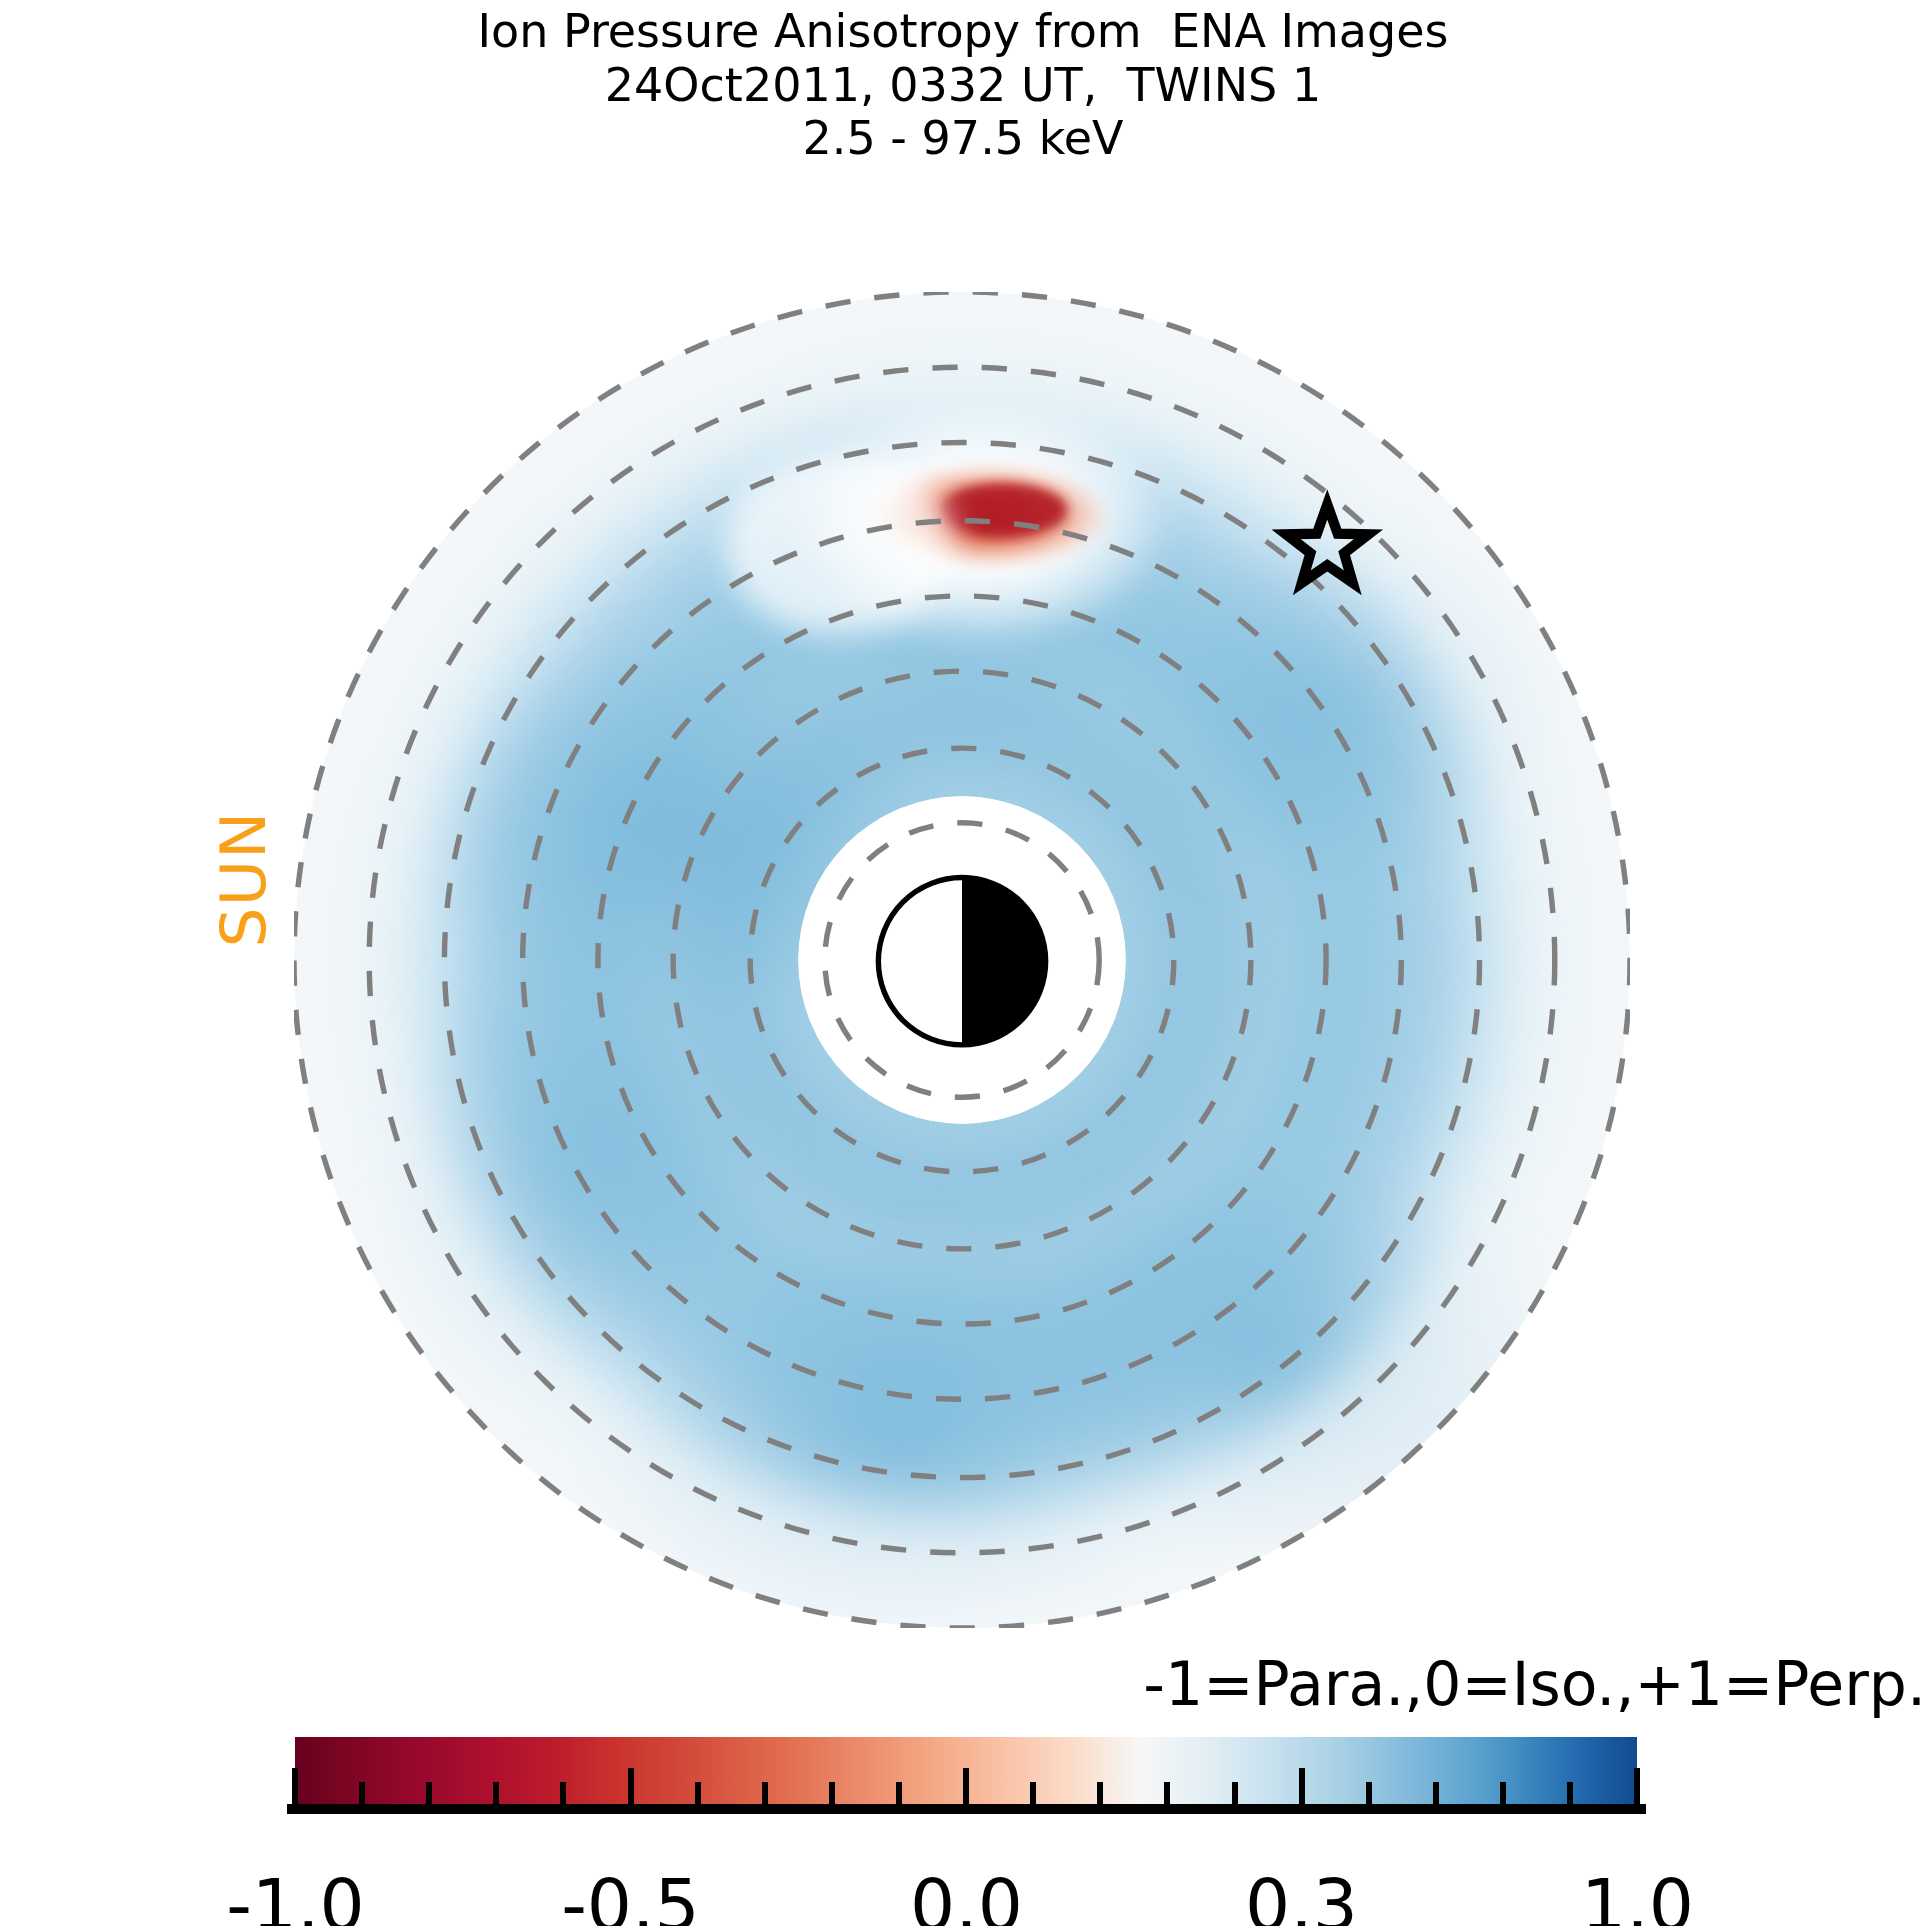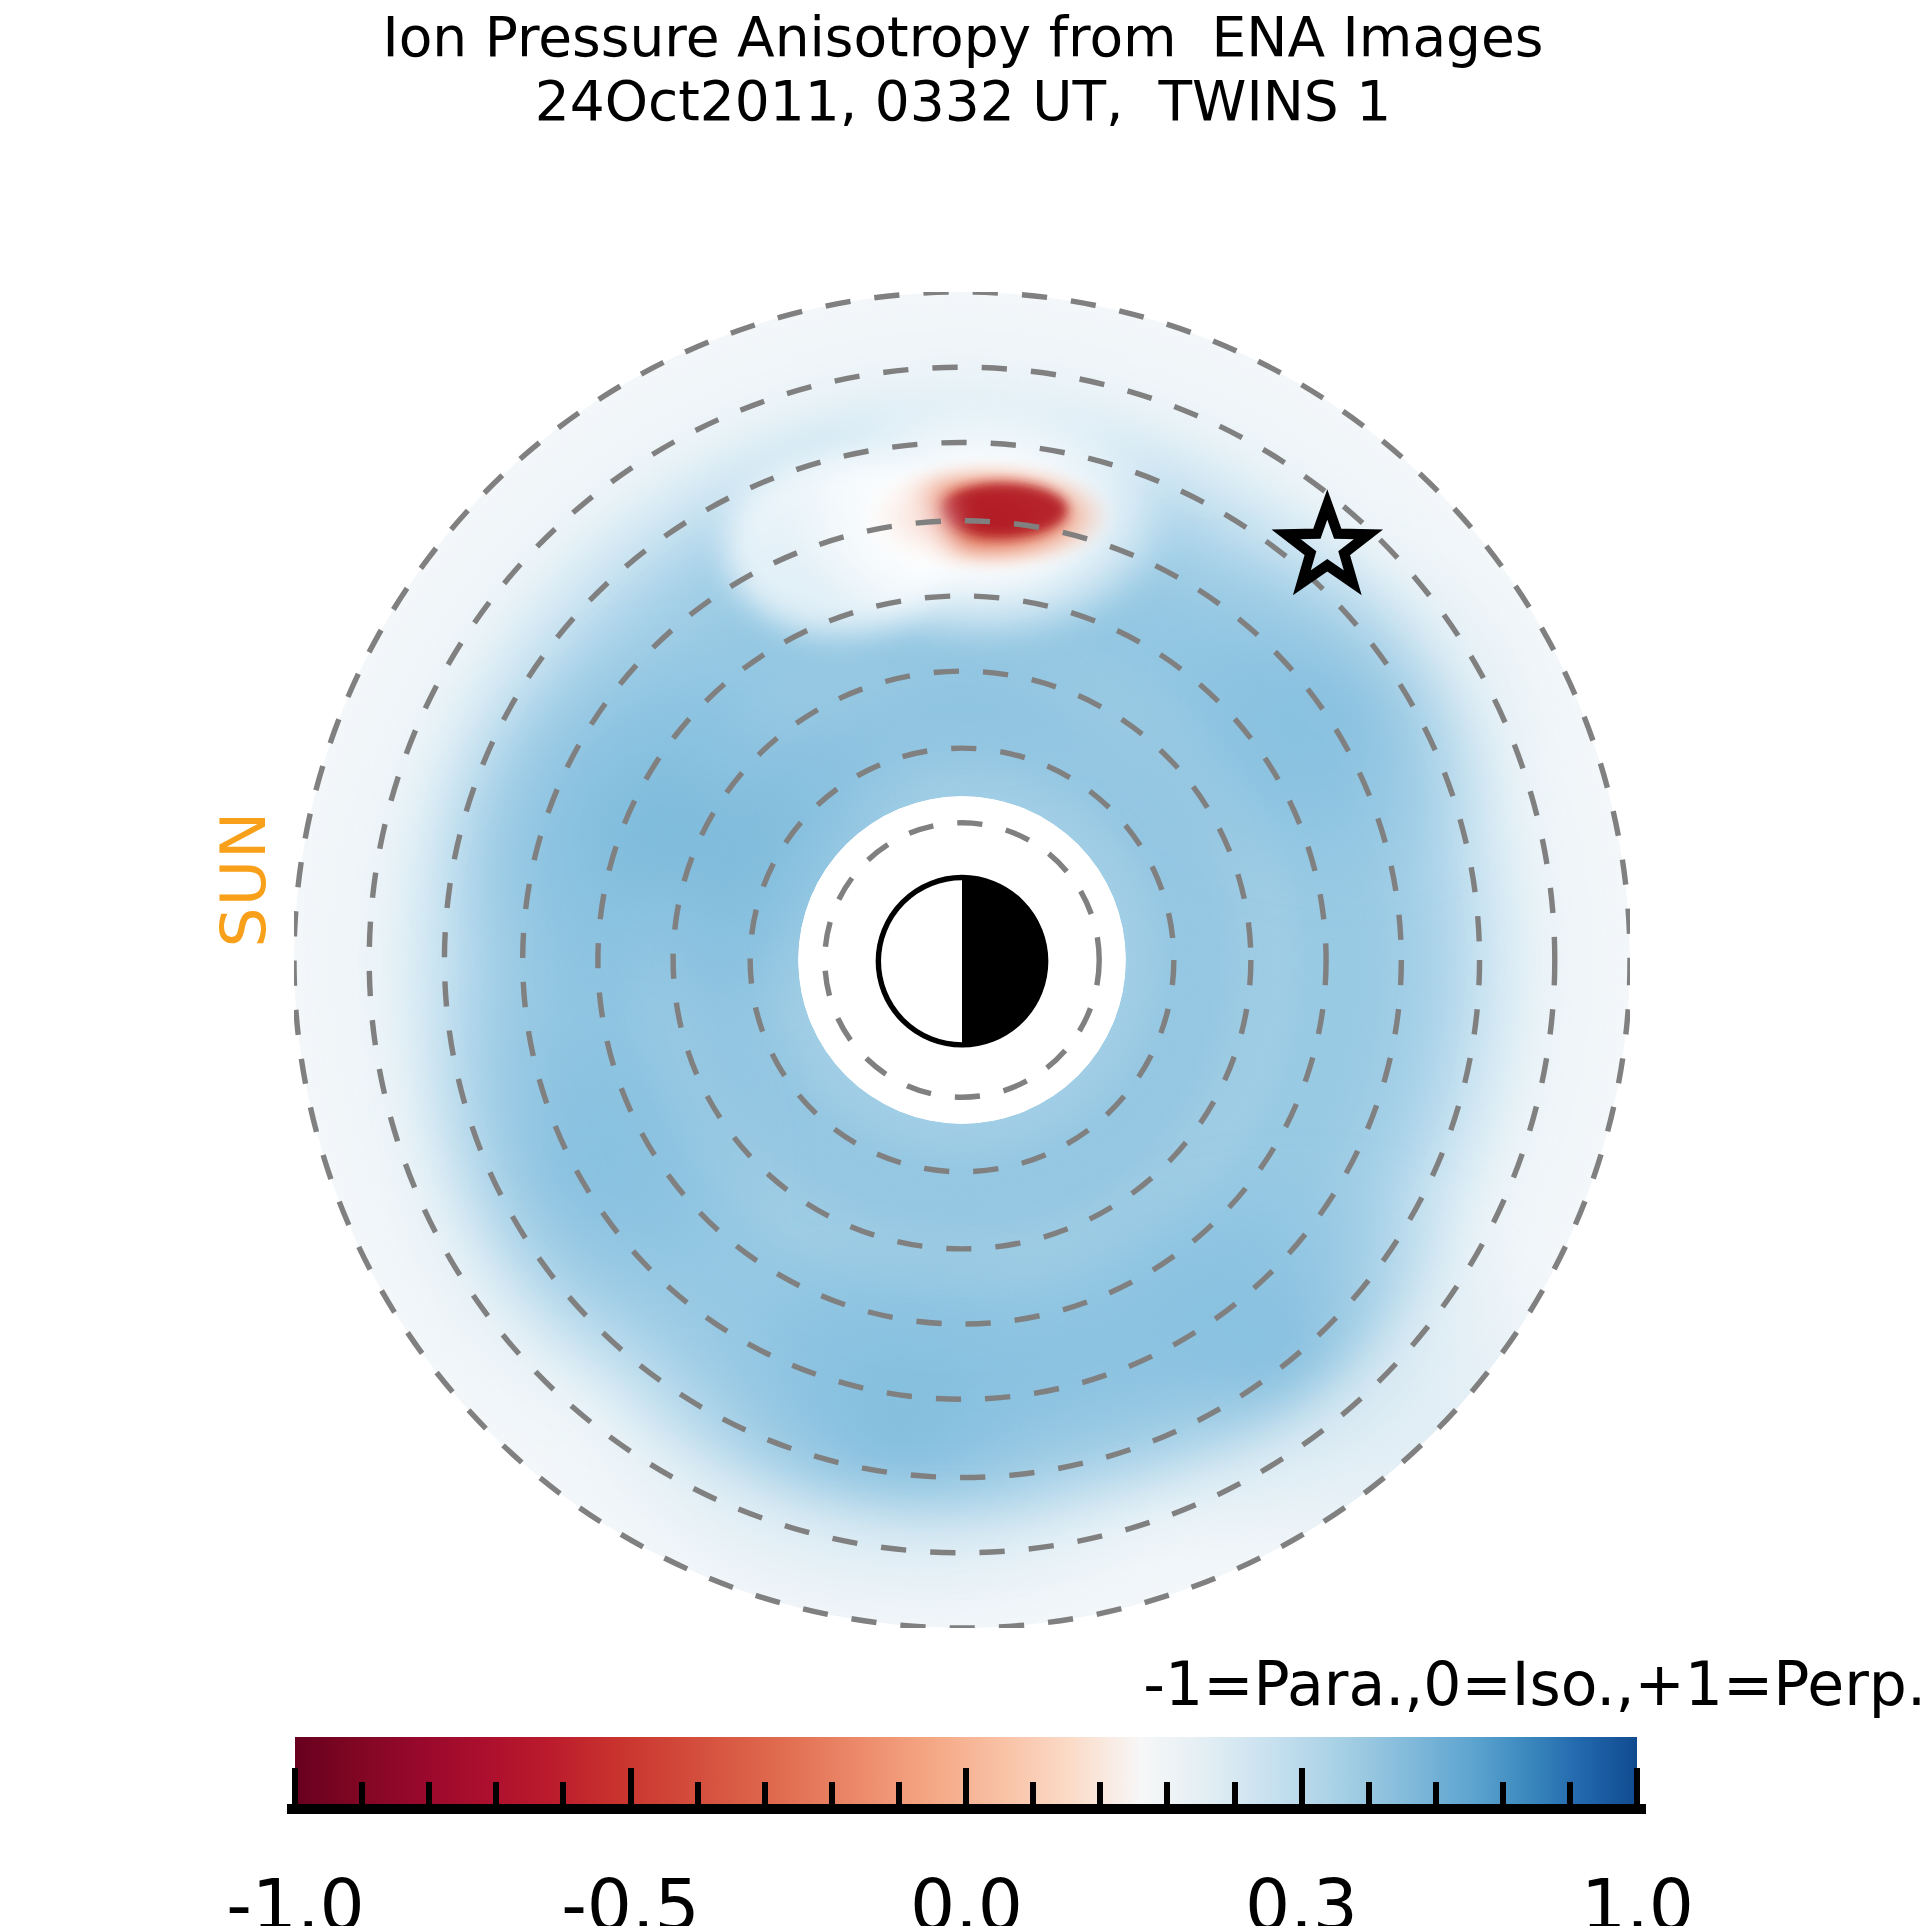--- a/index.html
+++ b/index.html
@@ -1,21 +1,21 @@
 <!DOCTYPE html>
 <html style="font-size:9.6px"><head>
 <meta charset="utf-8">
 <style>
   html,body{margin:0;padding:0;background:#ffffff;}
   body{width:1926px;height:1926px;position:relative;overflow:hidden;
        font-family:"DejaVu Sans","Liberation Sans",sans-serif;color:#000;}
 
   
   #title-block{position:absolute;left:0;top:4.8px;width:1926px;text-align:center;}
-  #title-block div{font-size:55px;line-height:1.17;letter-spacing:0px;white-space:pre;}
+  #title-block div{font-size:46px;line-height:1.17;letter-spacing:0px;white-space:pre;}
 
   
   #polar-plot{position:absolute;left:294px;top:292px;width:1336px;height:1336px;}
   #polar-svg{position:absolute;left:0;top:0;width:1336px;height:1336px;}
 
   
   #sun-label{position:absolute;left:144px;top:855px;width:199px;height:48px;
              transform:rotate(-90deg);transform-origin:50% 50%;
              font-size:63px;color:#F9A01A;text-align:center;letter-spacing:1.2px;
              font-weight:400;line-height:48px;}
@@ -38,20 +38,21 @@
   .cb-tick.minor{height:21.7px;}
   #cbar-ticklabels{position:absolute;left:0;top:1824px;width:1926px;height:90px;margin-top:40px;}
   .cb-lbl{position:absolute;top:0;font-size:71px;text-align:center;white-space:pre;}
 </style>
 </head>
 <body>
 
 <div id="title-block">
   <div>Ion Pressure Anisotropy from  ENA Images</div>
   <div>24Oct2011, 0332 UT,  TWINS 1</div>
+  <div>2.5 - 97.5 keV</div>
 </div>
 
 <div id="polar-plot">
 <svg id="polar-svg" viewBox="0 0 2220 2220">
   <defs>
 
     <clipPath id="diskClip">
       <circle cx="1110" cy="1110" r="1110"></circle>
     </clipPath>
 

